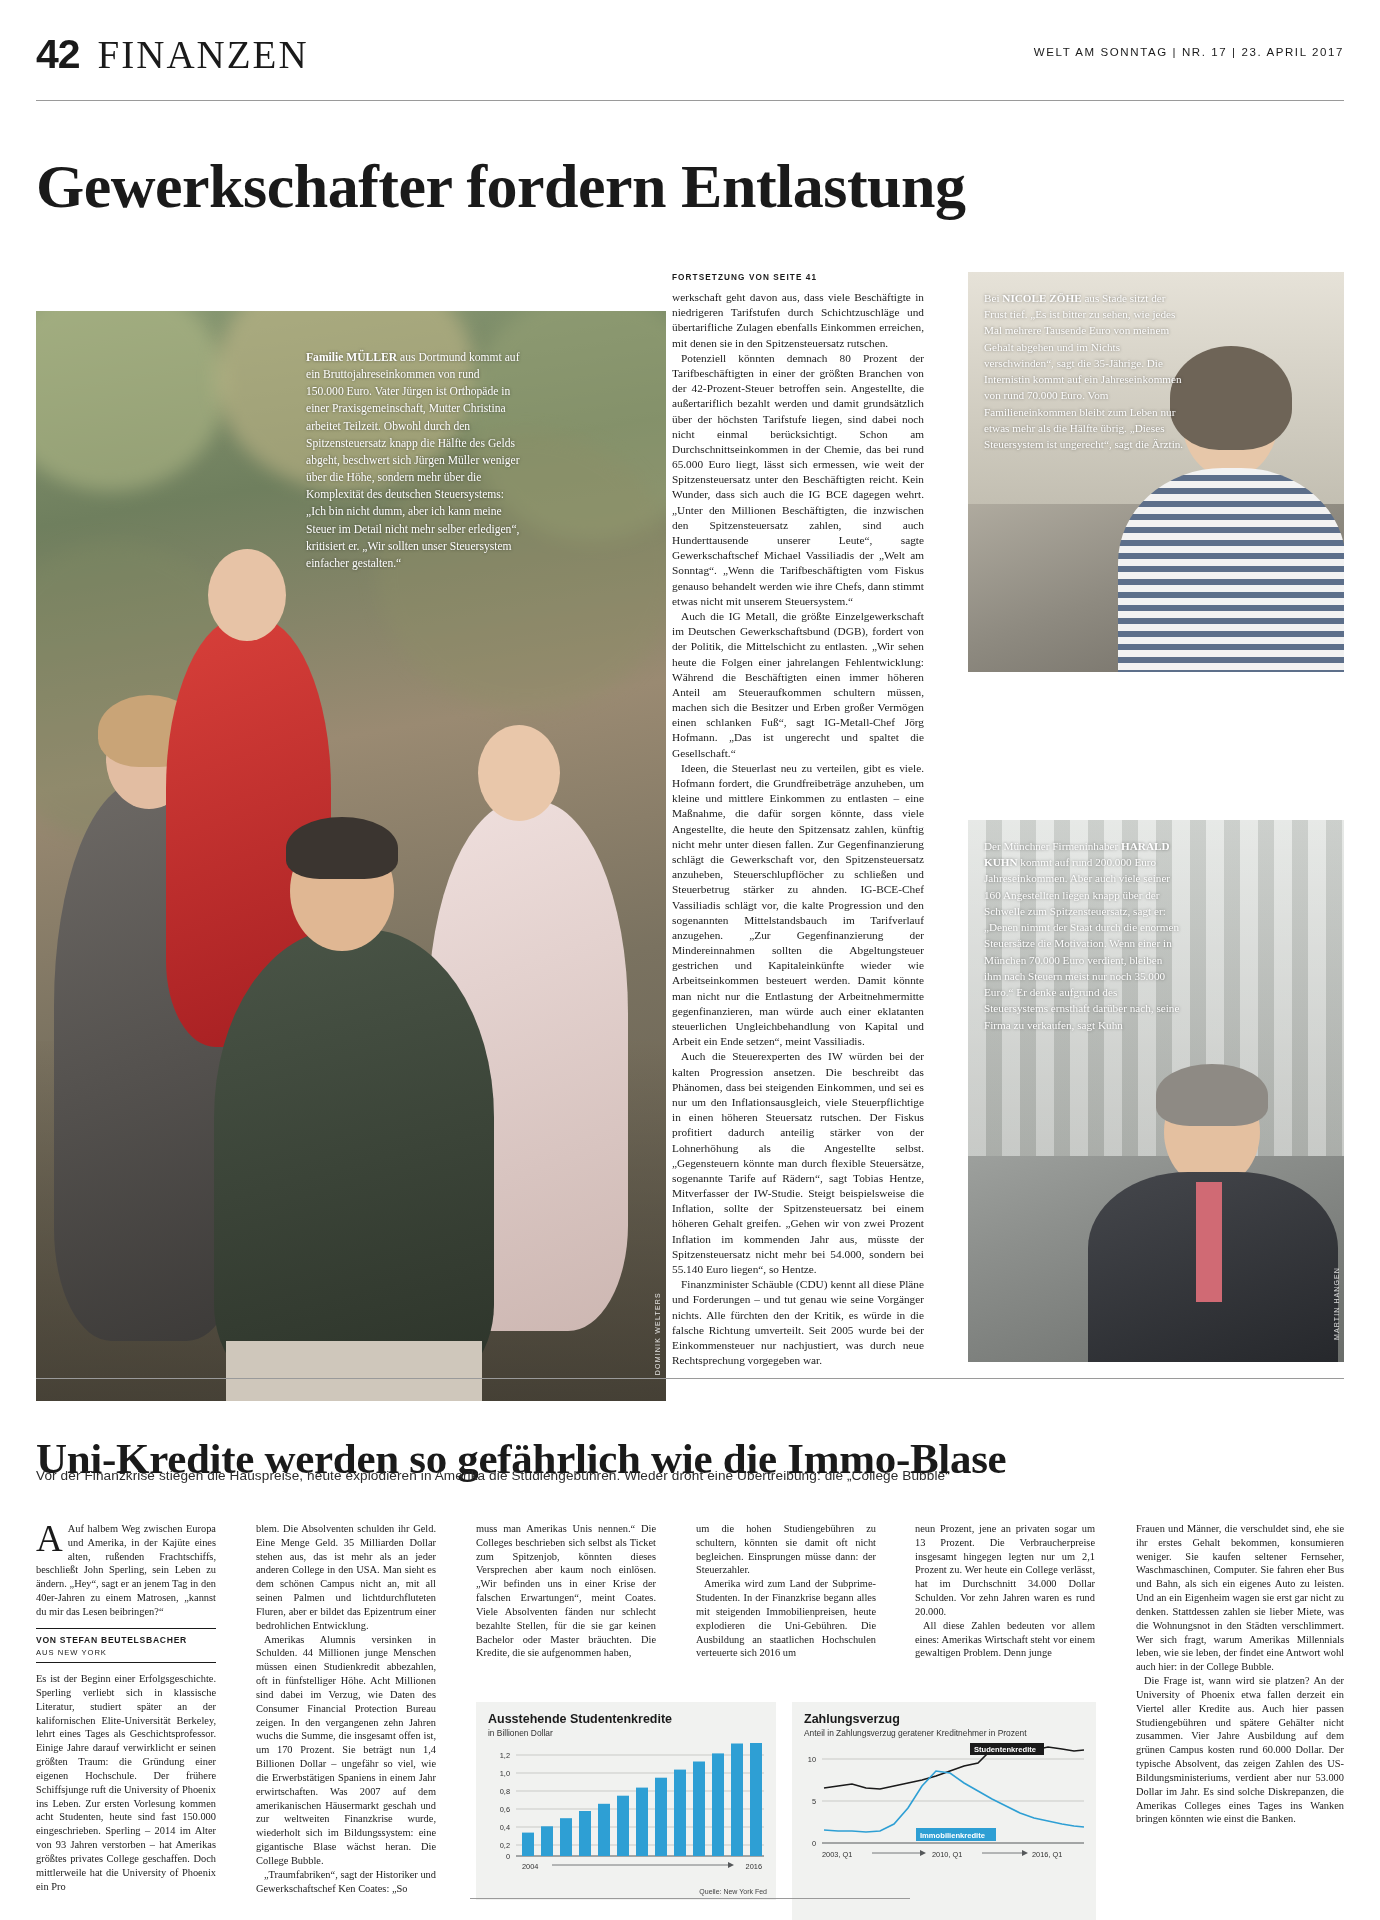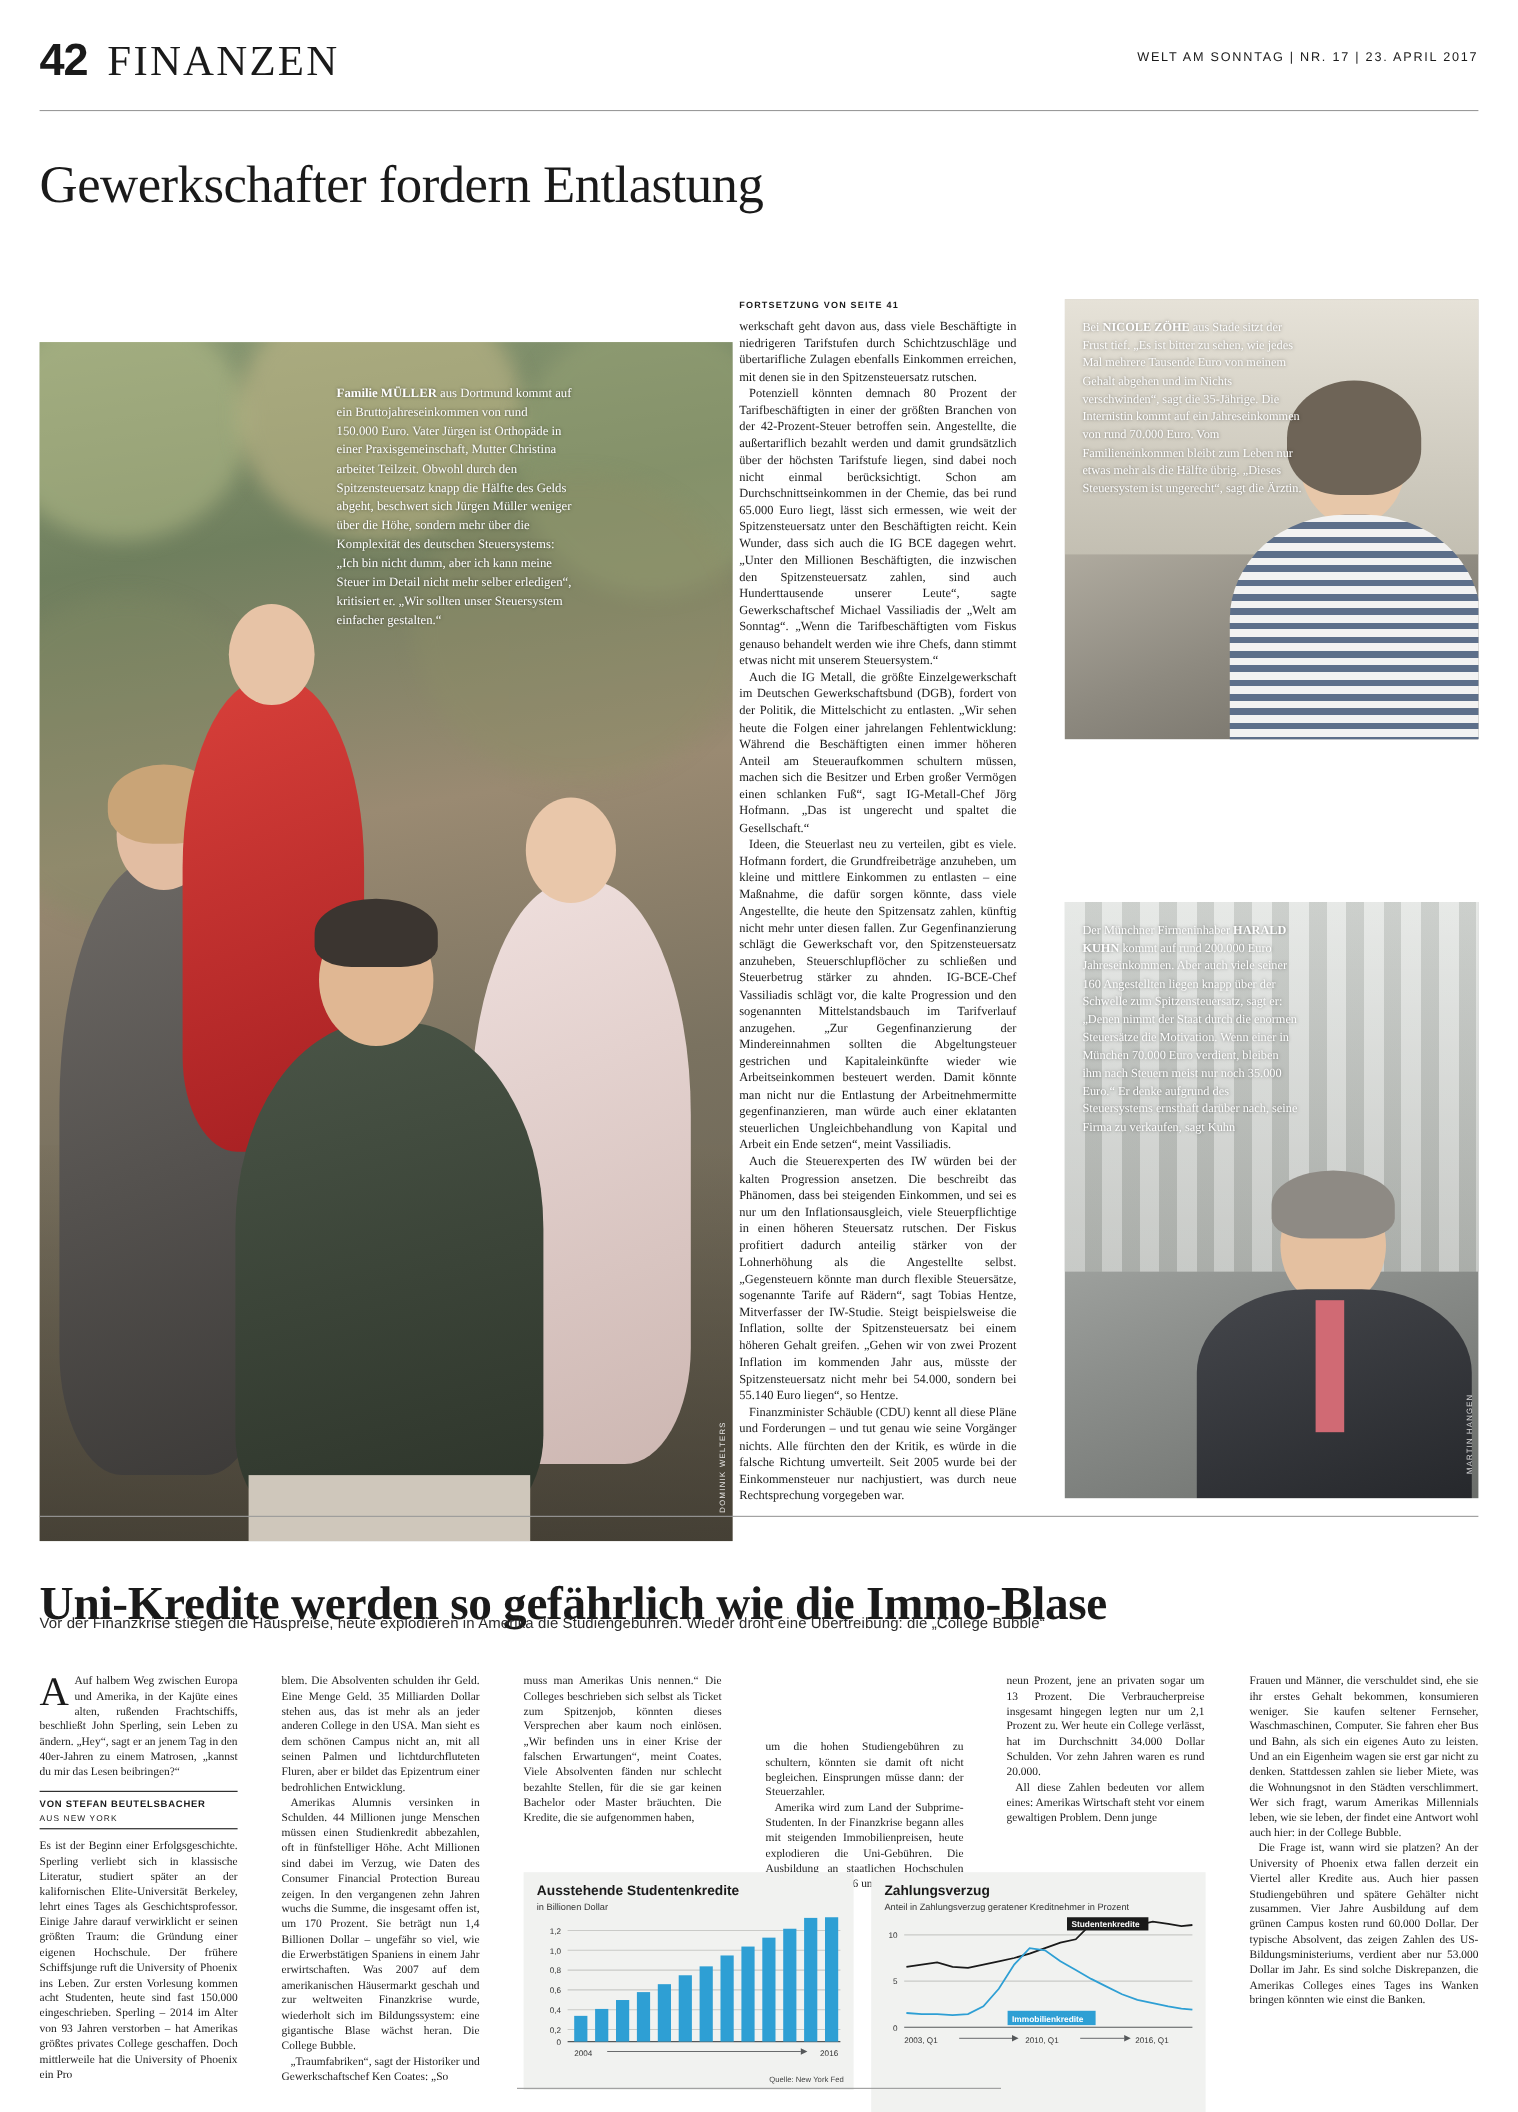--- a/index.html
+++ b/index.html
@@ -23,21 +23,21 @@
   .page-num{font-size:41px;font-weight:bold;letter-spacing:-1px;line-height:1;font-family:"Liberation Sans",sans-serif;}
   .section-name{font-size:39px;letter-spacing:2px;font-family:"Liberation Serif",serif;line-height:1;}
   .mast-right{
     font-family:"Liberation Sans",sans-serif;
     font-size:11.5px;letter-spacing:1.6px;padding-top:12px;color:#1a1a1a;
   }
 
   
   .headline{
     position:absolute;left:36px;top:112px;width:1308px;
-    font-size:48px;line-height:1.05;font-weight:normal;letter-spacing:-0.5px;
+    font-size:62px;line-height:1.05;font-weight:bold;letter-spacing:-0.5px;
   }
 
   
   .photo-main{
     position:absolute;left:36px;top:272px;width:630px;height:1090px;
     background:linear-gradient(170deg,#8a9a74 0%,#6f7f5e 18%,#9a8a72 40%,#7a7260 62%,#5f5a4d 100%);
     overflow:hidden;
     margin-top:39px;
   }
   .photo-main .bokeh{position:absolute;border-radius:50%;filter:blur(9px);opacity:.5;}
@@ -224,21 +224,21 @@
   <div class="c2" style="left:256px;top:1522px;width:180px;height:390px;">
     <p>blem. Die Absolventen schulden ihr Geld. Eine Menge Geld. 35 Milliarden Dollar stehen aus, das ist mehr als an jeder anderen College in den USA. Man sieht es dem schönen Campus nicht an, mit all seinen Palmen und lichtdurchfluteten Fluren, aber er bildet das Epizentrum einer bedrohlichen Entwicklung.</p>
     <p>Amerikas Alumnis versinken in Schulden. 44 Millionen junge Menschen müssen einen Studienkredit abbezahlen, oft in fünfstelliger Höhe. Acht Millionen sind dabei im Verzug, wie Daten des Consumer Financial Protection Bureau zeigen. In den vergangenen zehn Jahren wuchs die Summe, die insgesamt offen ist, um 170 Prozent. Sie beträgt nun 1,4 Billionen Dollar – ungefähr so viel, wie die Erwerbstätigen Spaniens in einem Jahr erwirtschaften. Was 2007 auf dem amerikanischen Häusermarkt geschah und zur weltweiten Finanzkrise wurde, wiederholt sich im Bildungssystem: eine gigantische Blase wächst heran. Die College Bubble.</p>
     <p>„Traumfabriken“, sagt der Historiker und Gewerkschaftschef Ken Coates: „So</p>
   </div>
 
   <div class="c2" style="left:476px;top:1522px;width:180px;height:180px;">
     <p>muss man Amerikas Unis nennen.“ Die Colleges beschrieben sich selbst als Ticket zum Spitzenjob, könnten dieses Versprechen aber kaum noch einlösen. „Wir befinden uns in einer Krise der falschen Erwartungen“, meint Coates. Viele Absolventen fänden nur schlecht bezahlte Stellen, für die sie gar keinen Bachelor oder Master bräuchten. Die Kredite, die sie aufgenommen haben,</p>
   </div>
 
-  <div class="c2" style="left:696px;top:1582px;width:180px;height:180px;">
+  <div class="c2" style="left:696px;top:1522px;width:180px;height:180px;">
     <p>um die hohen Studiengebühren zu schultern, könnten sie damit oft nicht begleichen. Einsprungen müsse dann: der Steuerzahler.</p>
     <p>Amerika wird zum Land der Subprime-Studenten. In der Finanzkrise begann alles mit steigenden Immobilienpreisen, heute explodieren die Uni-Gebühren. Die Ausbildung an staatlichen Hochschulen verteuerte sich 2016 um</p>
   </div>
 
   <div class="c2" style="left:915px;top:1522px;width:180px;height:180px;">
     <p>neun Prozent, jene an privaten sogar um 13 Prozent. Die Verbraucherpreise insgesamt hingegen legten nur um 2,1 Prozent zu. Wer heute ein College verlässt, hat im Durchschnitt 34.000 Dollar Schulden. Vor zehn Jahren waren es rund 20.000.</p>
     <p>All diese Zahlen bedeuten vor allem eines: Amerikas Wirtschaft steht vor einem gewaltigen Problem. Denn junge</p>
   </div>
 
   <div class="c2" style="left:1136px;top:1522px;width:208px;height:380px;">

